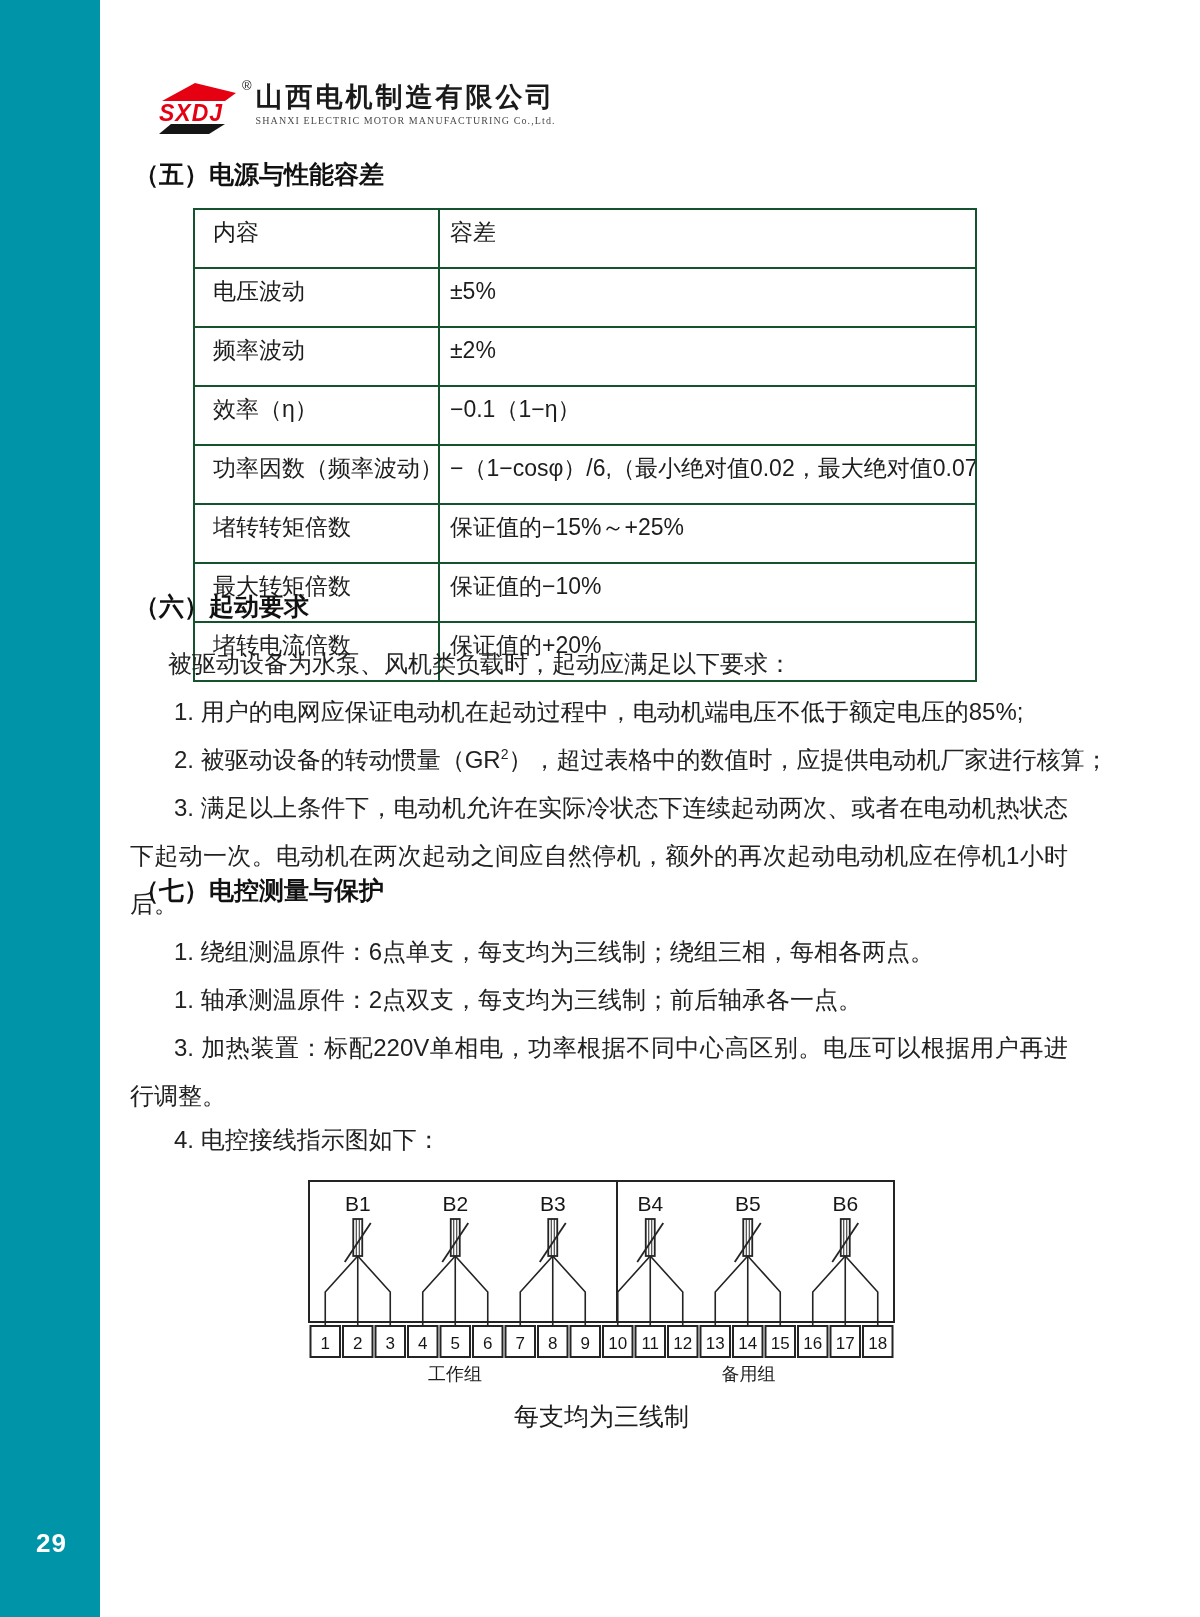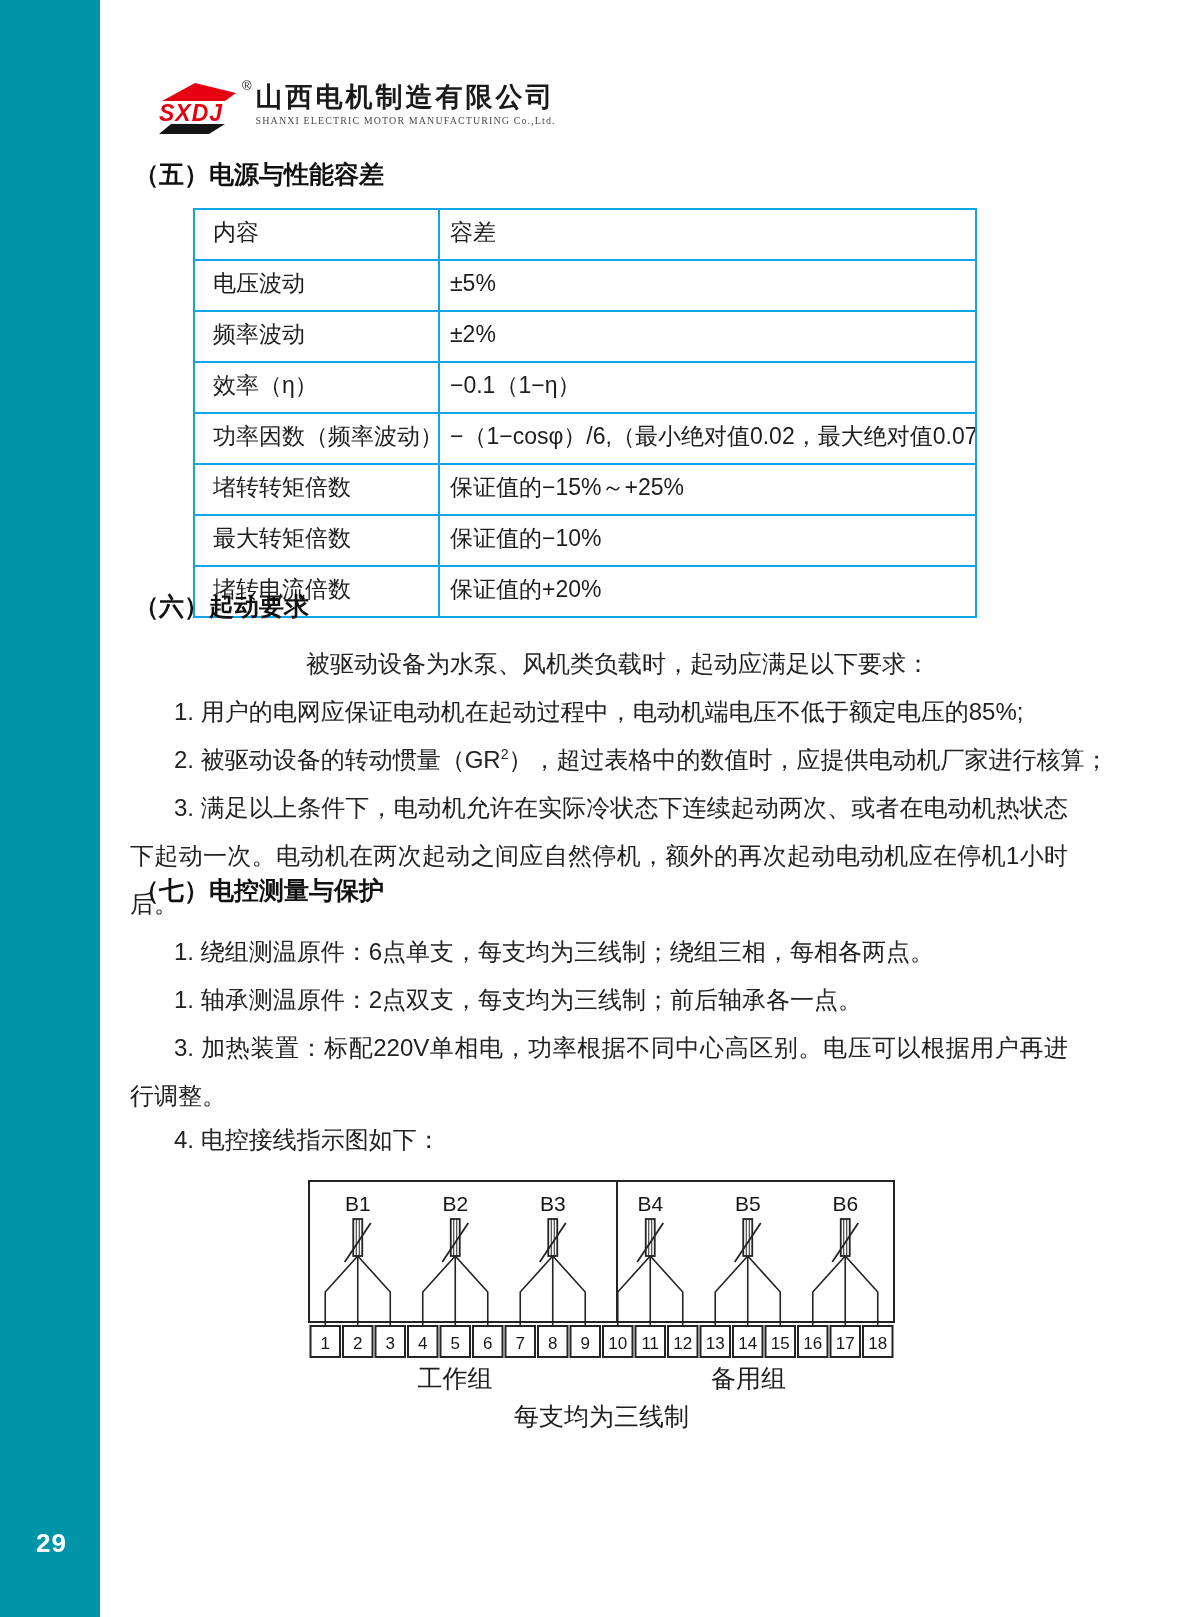--- a/index.html
+++ b/index.html
@@ -14,33 +14,33 @@
   .reg{font-size:13px;margin:-2px 4px 0 2px;color:#222;}
   .co-block{margin-top:2px;}
   .co-cn{font-size:27px;font-weight:600;letter-spacing:3px;color:#1a1a1a;line-height:30px;}
   .co-en{font-size:10px;letter-spacing:1.1px;color:#4a4a4a;margin-top:3px;font-family:Liberation Serif, serif;}
   
   .sec-heading{position:absolute;left:134px;font-size:25px;font-weight:bold;color:#111;
                white-space:nowrap;}
   .para{position:absolute;left:130px;width:938px;font-size:24px;line-height:48px;
         color:#222;text-align:justify;}
   .one-line{white-space:nowrap;text-align:left;}
-  .indent1{text-indent:38px;text-align:center;}
+  .indent1{text-indent:38px;}
   .indent2{text-indent:44px;}
   .para sup{font-size:14px;line-height:0;}
   
   table.spec{position:absolute;left:193px;top:208px;border-collapse:collapse;
              table-layout:fixed;width:784px;}
-  table.spec td{border:2px solid #0ea5e9;height:45px;font-size:23px;color:#1d1d1d;
-                padding:0 6px 4px 18px;white-space:nowrap;overflow:hidden;vertical-align:middle;}
+  table.spec td{border:2px solid #14532d;height:45px;font-size:23px;color:#1d1d1d;
+                padding:0 6px 12px 18px;white-space:nowrap;overflow:hidden;vertical-align:middle;}
   table.spec td:first-child{width:219px;}
   table.spec td:last-child{padding-left:10px;}
   
   .diagram-svg{position:absolute;left:308px;top:1180px;}
-  .grp-label{position:absolute;top:1362px;font-size:25px;color:#1d1d1d;text-align:center;}
+  .grp-label{position:absolute;top:1362px;font-size:18px;color:#1d1d1d;text-align:center;}
   .grp-work{left:308px;width:294px;}
   .grp-backup{left:602px;width:293px;}
   .diag-caption{position:absolute;left:308px;top:1400px;width:587px;text-align:center;
                 font-size:25px;color:#1d1d1d;}
 </style>
 </head>
 <body>
 
 <div id="page">
 

